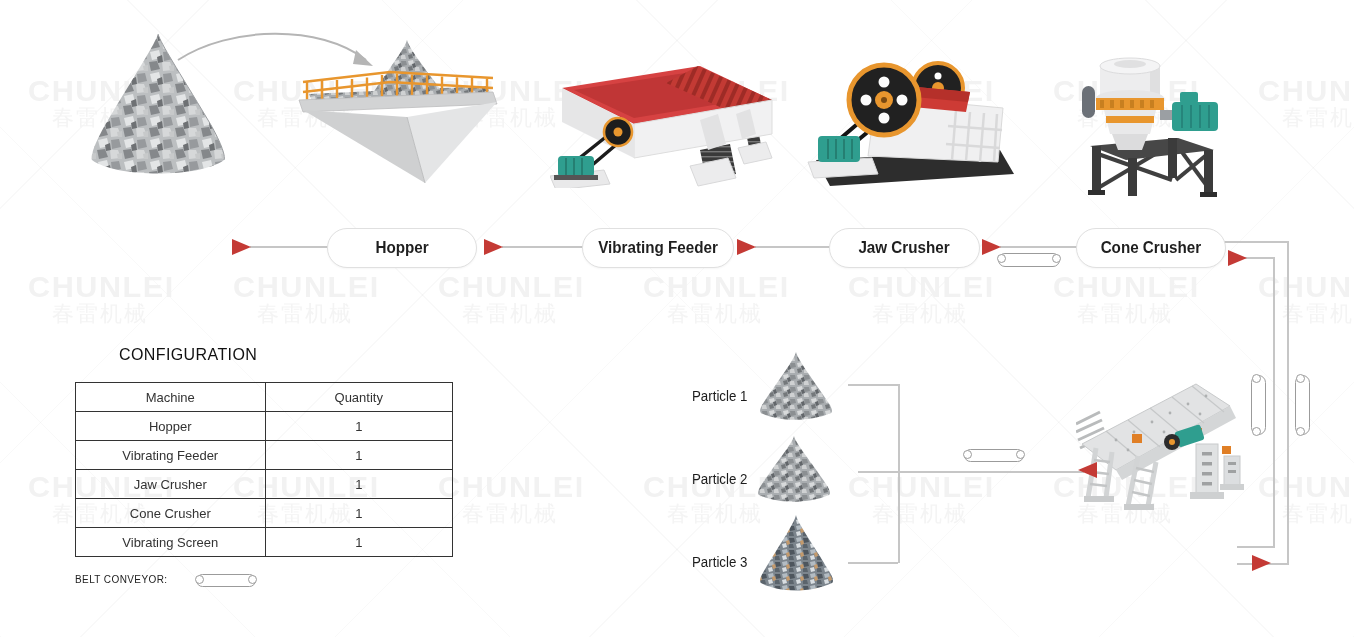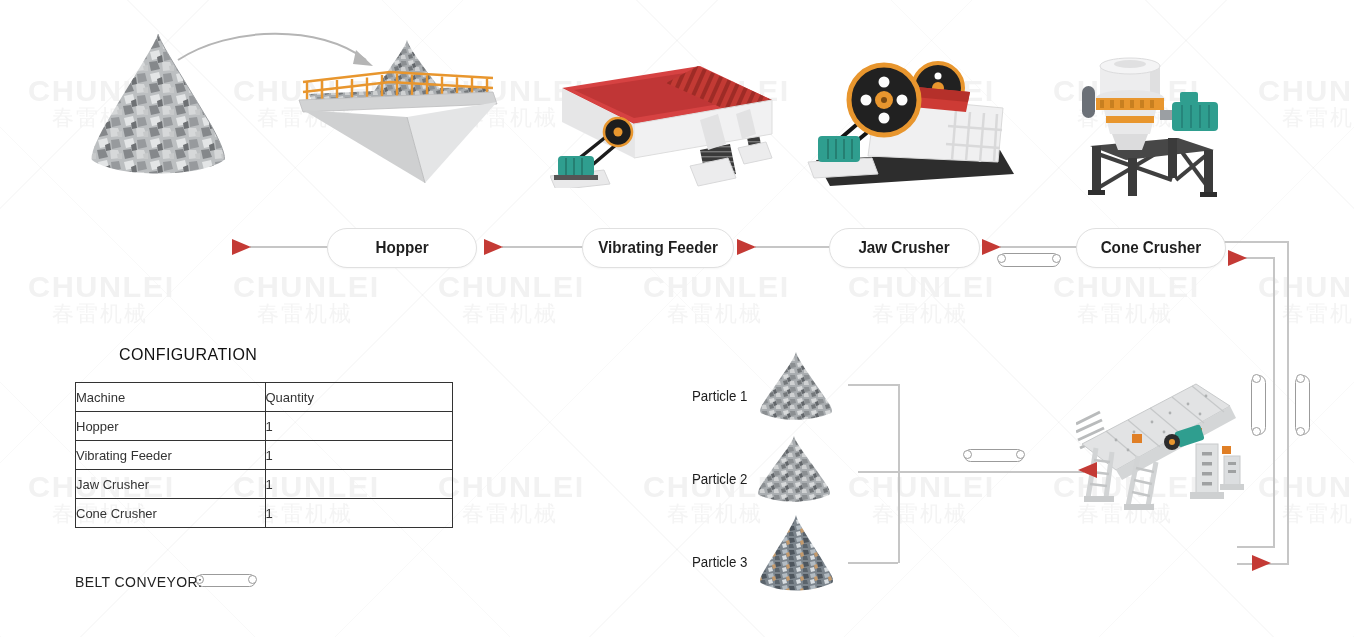--- a/index.html
+++ b/index.html
@@ -31,23 +31,23 @@
   .conv.v .d1{top:-2px;left:0;}   .conv.v .d2{bottom:-2px;left:0;}
   
   .pill{position:absolute;height:38px;background:#fff;border:1.5px solid #e0e0e0;border-radius:20px;
     display:flex;align-items:center;justify-content:center;z-index:10;box-shadow:0 1px 2px rgba(0,0,0,0.04);}
   .pill span{font-size:16px;font-weight:600;color:#1f1f1f;transform:scaleX(0.95);white-space:nowrap;}
   
   #cfg-title{position:absolute;left:75px;top:346px;font-size:16px;font-weight:400;color:#111;
     letter-spacing:0.4px;z-index:10;margin-left:44px;}
   #cfg-table{position:absolute;left:75px;top:382px;width:378px;border-collapse:collapse;z-index:10;
     font-size:13px;color:#333;}
-  #cfg-table td{border:1px solid #333;height:28px;padding:0;}
+  #cfg-table td{border:1px solid #333;height:28px;text-align:center;padding:0;}
   #cfg-table td.c1{width:190px;} #cfg-table td.c2{width:188px;}
-  #belt-label{position:absolute;left:75px;top:574px;font-size:14px;color:#222;letter-spacing:0.4px;z-index:10;}
+  #belt-label{position:absolute;left:75px;top:574px;font-size:10px;color:#222;letter-spacing:0.4px;z-index:10;}
   
   .plabel{position:absolute;font-size:14px;font-weight:500;color:#1c1c1c;z-index:10;transform:scaleX(0.95);transform-origin:left;white-space:nowrap;}
 </style>
 </head>
 <body>
 
 <div id="canvas">
   <div id="diag"></div>
   <div id="wm-layer">
       <div class="wm" style="left: 28px; top: 76px;">
@@ -452,20 +452,24 @@
         <td class="c2">1</td>
       </tr>
       <tr>
         <td class="c1">Jaw Crusher</td>
         <td class="c2">1</td>
       </tr>
       <tr>
         <td class="c1">Cone Crusher</td>
         <td class="c2">1</td>
       </tr>
+      <tr>
+        <td class="c1">Vibrating Screen</td>
+        <td class="c2">1</td>
+      </tr>
     </tbody>
   </table>
   <div id="belt-label">BELT CONVEYOR:</div>
   <div class="conv h" style="left:196px;top:574px;width:58px;height:11px">
       <span class="d d1"></span>
       <span class="d d2"></span>
     </div>
 
   <div class="plabel" style="left:692px;top:388px">Particle 1</div>
   <div class="plabel" style="left:692px;top:471px">Particle 2</div>

